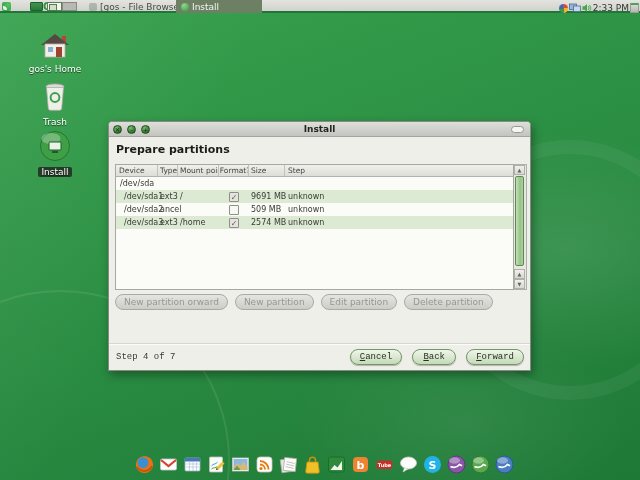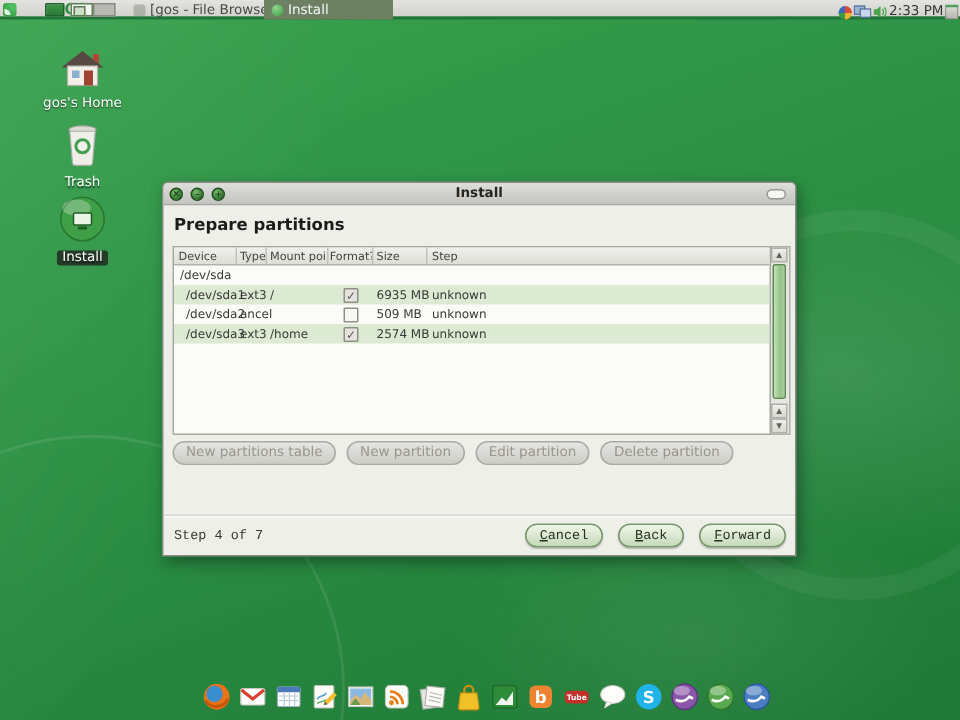--- a/index.html
+++ b/index.html
@@ -190,21 +190,21 @@
         <div class="tr grp">
           <span class="td td-device">/dev/sda</span>
         </div>
         <div class="tr stripe">
           <span class="td td-device c-device">/dev/sda1</span>
           <span class="td c-type">ext3</span>
           <span class="td c-mount">/</span>
           <span class="c-format">
               <span class="cbox dim checked"></span>
             </span>
-          <span class="td c-size">6935 MB</span>
+          <span class="td c-size">9691 MB</span>
           <span class="td c-used">unknown</span>
         </div>
         <div class="tr">
           <span class="td td-device c-device">/dev/sda2</span>
           <span class="td c-type">ancel</span>
           <span class="td c-mount"></span>
           <span class="c-format">
               <span class="cbox"></span>
             </span>
           <span class="td c-size">509 MB</span>
@@ -223,21 +223,21 @@
       </div>
       <div class="vscroll">
         <span class="sb-step sb-up">▲</span>
         <span class="sb-thumb"></span>
         <span class="sb-step sb-up2">▲</span>
         <span class="sb-step sb-down">▼</span>
       </div>
     </div>
 
     <div class="pbtns">
-      <span class="pill disabled">New partitions table</span>
+      <span class="pill disabled">New partition orward</span>
       <span class="pill disabled">New partition</span>
       <span class="pill disabled">Edit partition</span>
       <span class="pill disabled">Delete partition</span>
     </div>
 
     <div class="footer">
       <span class="step">Step 4 of 7</span>
       <div class="navs">
         <span class="nav-btn"><u>C</u>ancel</span>
         <span class="nav-btn"><u>B</u>ack</span>

